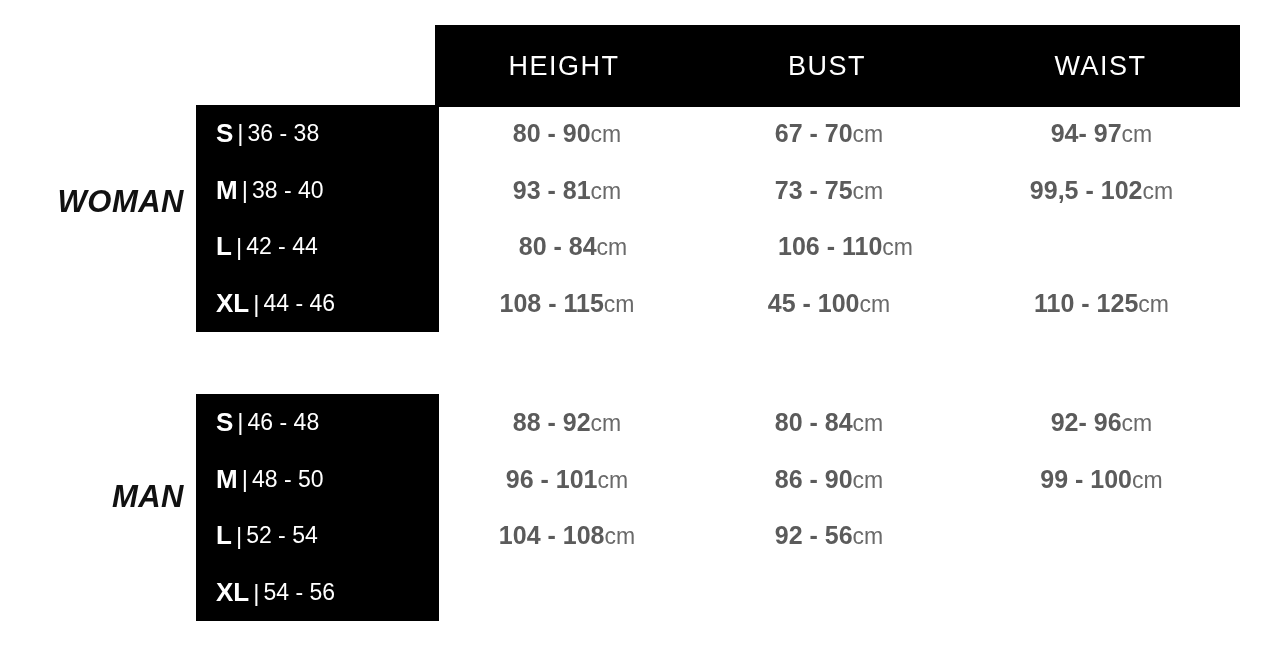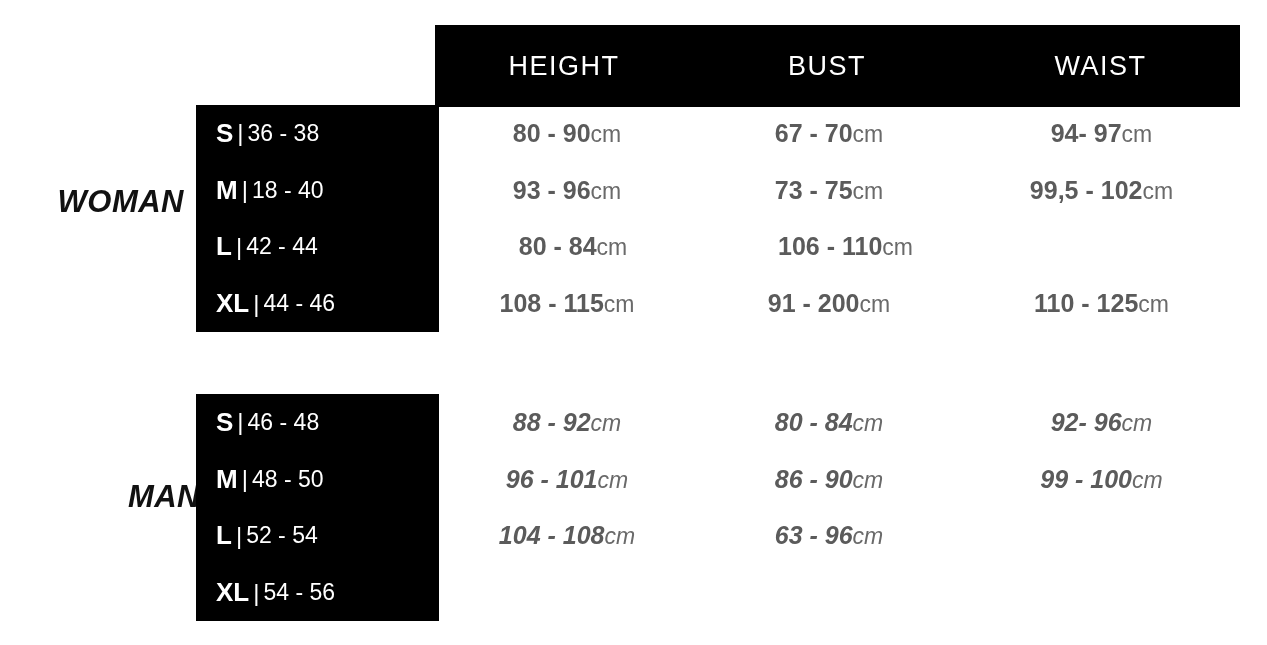--- a/index.html
+++ b/index.html
@@ -101,31 +101,30 @@
   }
   .group-label.woman {
     left: 0px;
     top: 184px;
     width: 184px;
   }
   .group-label.man {
     left: 0px;
     top: 479px;
     width: 184px;
-    padding-left: 16px;
   }
 
   
   .meas-grid {
     position: absolute;
     left: 439px;
     width: 801px;
   }
   .meas-grid.woman { top: 105px; }
-  .meas-grid.man   { top: 394px; font-style: italic; }
+  .meas-grid.man   { top: 394px; }
 
   .meas-row {
     display: flex;
     height: 56.75px;
     align-items: center;
   }
   .meas-cell {
     text-align: center;
     color: #5b5b5b;
     font-size: 25px;
@@ -157,52 +156,52 @@
 
   <div class="size-block woman">
     <div class="size-row">
       <span class="size-letter">S</span>
       <span class="size-sep">|</span>
       <span class="size-range">36 - 38</span>
     </div>
     <div class="size-row">
       <span class="size-letter">M</span>
       <span class="size-sep">|</span>
-      <span class="size-range">18 - 40</span>
+      <span class="size-range">38 - 40</span>
     </div>
     <div class="size-row">
       <span class="size-letter">L</span>
       <span class="size-sep">|</span>
       <span class="size-range">42 - 44</span>
     </div>
     <div class="size-row">
       <span class="size-letter">XL</span>
       <span class="size-sep">|</span>
       <span class="size-range">44 - 46</span>
     </div>
   </div>
 
   <div class="meas-grid woman">
     <div class="meas-row">
       <div class="meas-cell c1"><span>80 - 90</span><span class="unit">cm</span></div>
       <div class="meas-cell c2"><span>67 - 70</span><span class="unit">cm</span></div>
       <div class="meas-cell c3"><span>94- 97</span><span class="unit">cm</span></div>
     </div>
     <div class="meas-row">
-      <div class="meas-cell c1"><span>93 - 96</span><span class="unit">cm</span></div>
+      <div class="meas-cell c1"><span>93 - 81</span><span class="unit">cm</span></div>
       <div class="meas-cell c2"><span>73 - 75</span><span class="unit">cm</span></div>
       <div class="meas-cell c3"><span>99,5 - 102</span><span class="unit">cm</span></div>
     </div>
     <div class="meas-row">
       <div class="meas-cell c2"><span>80 - 84</span><span class="unit">cm</span></div>
       <div class="meas-cell c3"><span>106 - 110</span><span class="unit">cm</span></div>
     </div>
     <div class="meas-row">
       <div class="meas-cell c1"><span>108 - 115</span><span class="unit">cm</span></div>
-      <div class="meas-cell c2"><span>91 - 200</span><span class="unit">cm</span></div>
+      <div class="meas-cell c2"><span>45 - 100</span><span class="unit">cm</span></div>
       <div class="meas-cell c3"><span>110 - 125</span><span class="unit">cm</span></div>
     </div>
   </div>
 
   <div class="group-label man">MAN</div>
 
   <div class="size-block man">
     <div class="size-row">
       <span class="size-letter">S</span>
       <span class="size-sep">|</span>
@@ -231,17 +230,17 @@
       <div class="meas-cell c2"><span>80 - 84</span><span class="unit">cm</span></div>
       <div class="meas-cell c3"><span>92- 96</span><span class="unit">cm</span></div>
     </div>
     <div class="meas-row">
       <div class="meas-cell c1"><span>96 - 101</span><span class="unit">cm</span></div>
       <div class="meas-cell c2"><span>86 - 90</span><span class="unit">cm</span></div>
       <div class="meas-cell c3"><span>99 - 100</span><span class="unit">cm</span></div>
     </div>
     <div class="meas-row">
       <div class="meas-cell c1"><span>104 - 108</span><span class="unit">cm</span></div>
-      <div class="meas-cell c2"><span>63 - 96</span><span class="unit">cm</span></div>
+      <div class="meas-cell c2"><span>92 - 56</span><span class="unit">cm</span></div>
     </div>
   </div>
 
 </div>
 
 </body></html>

